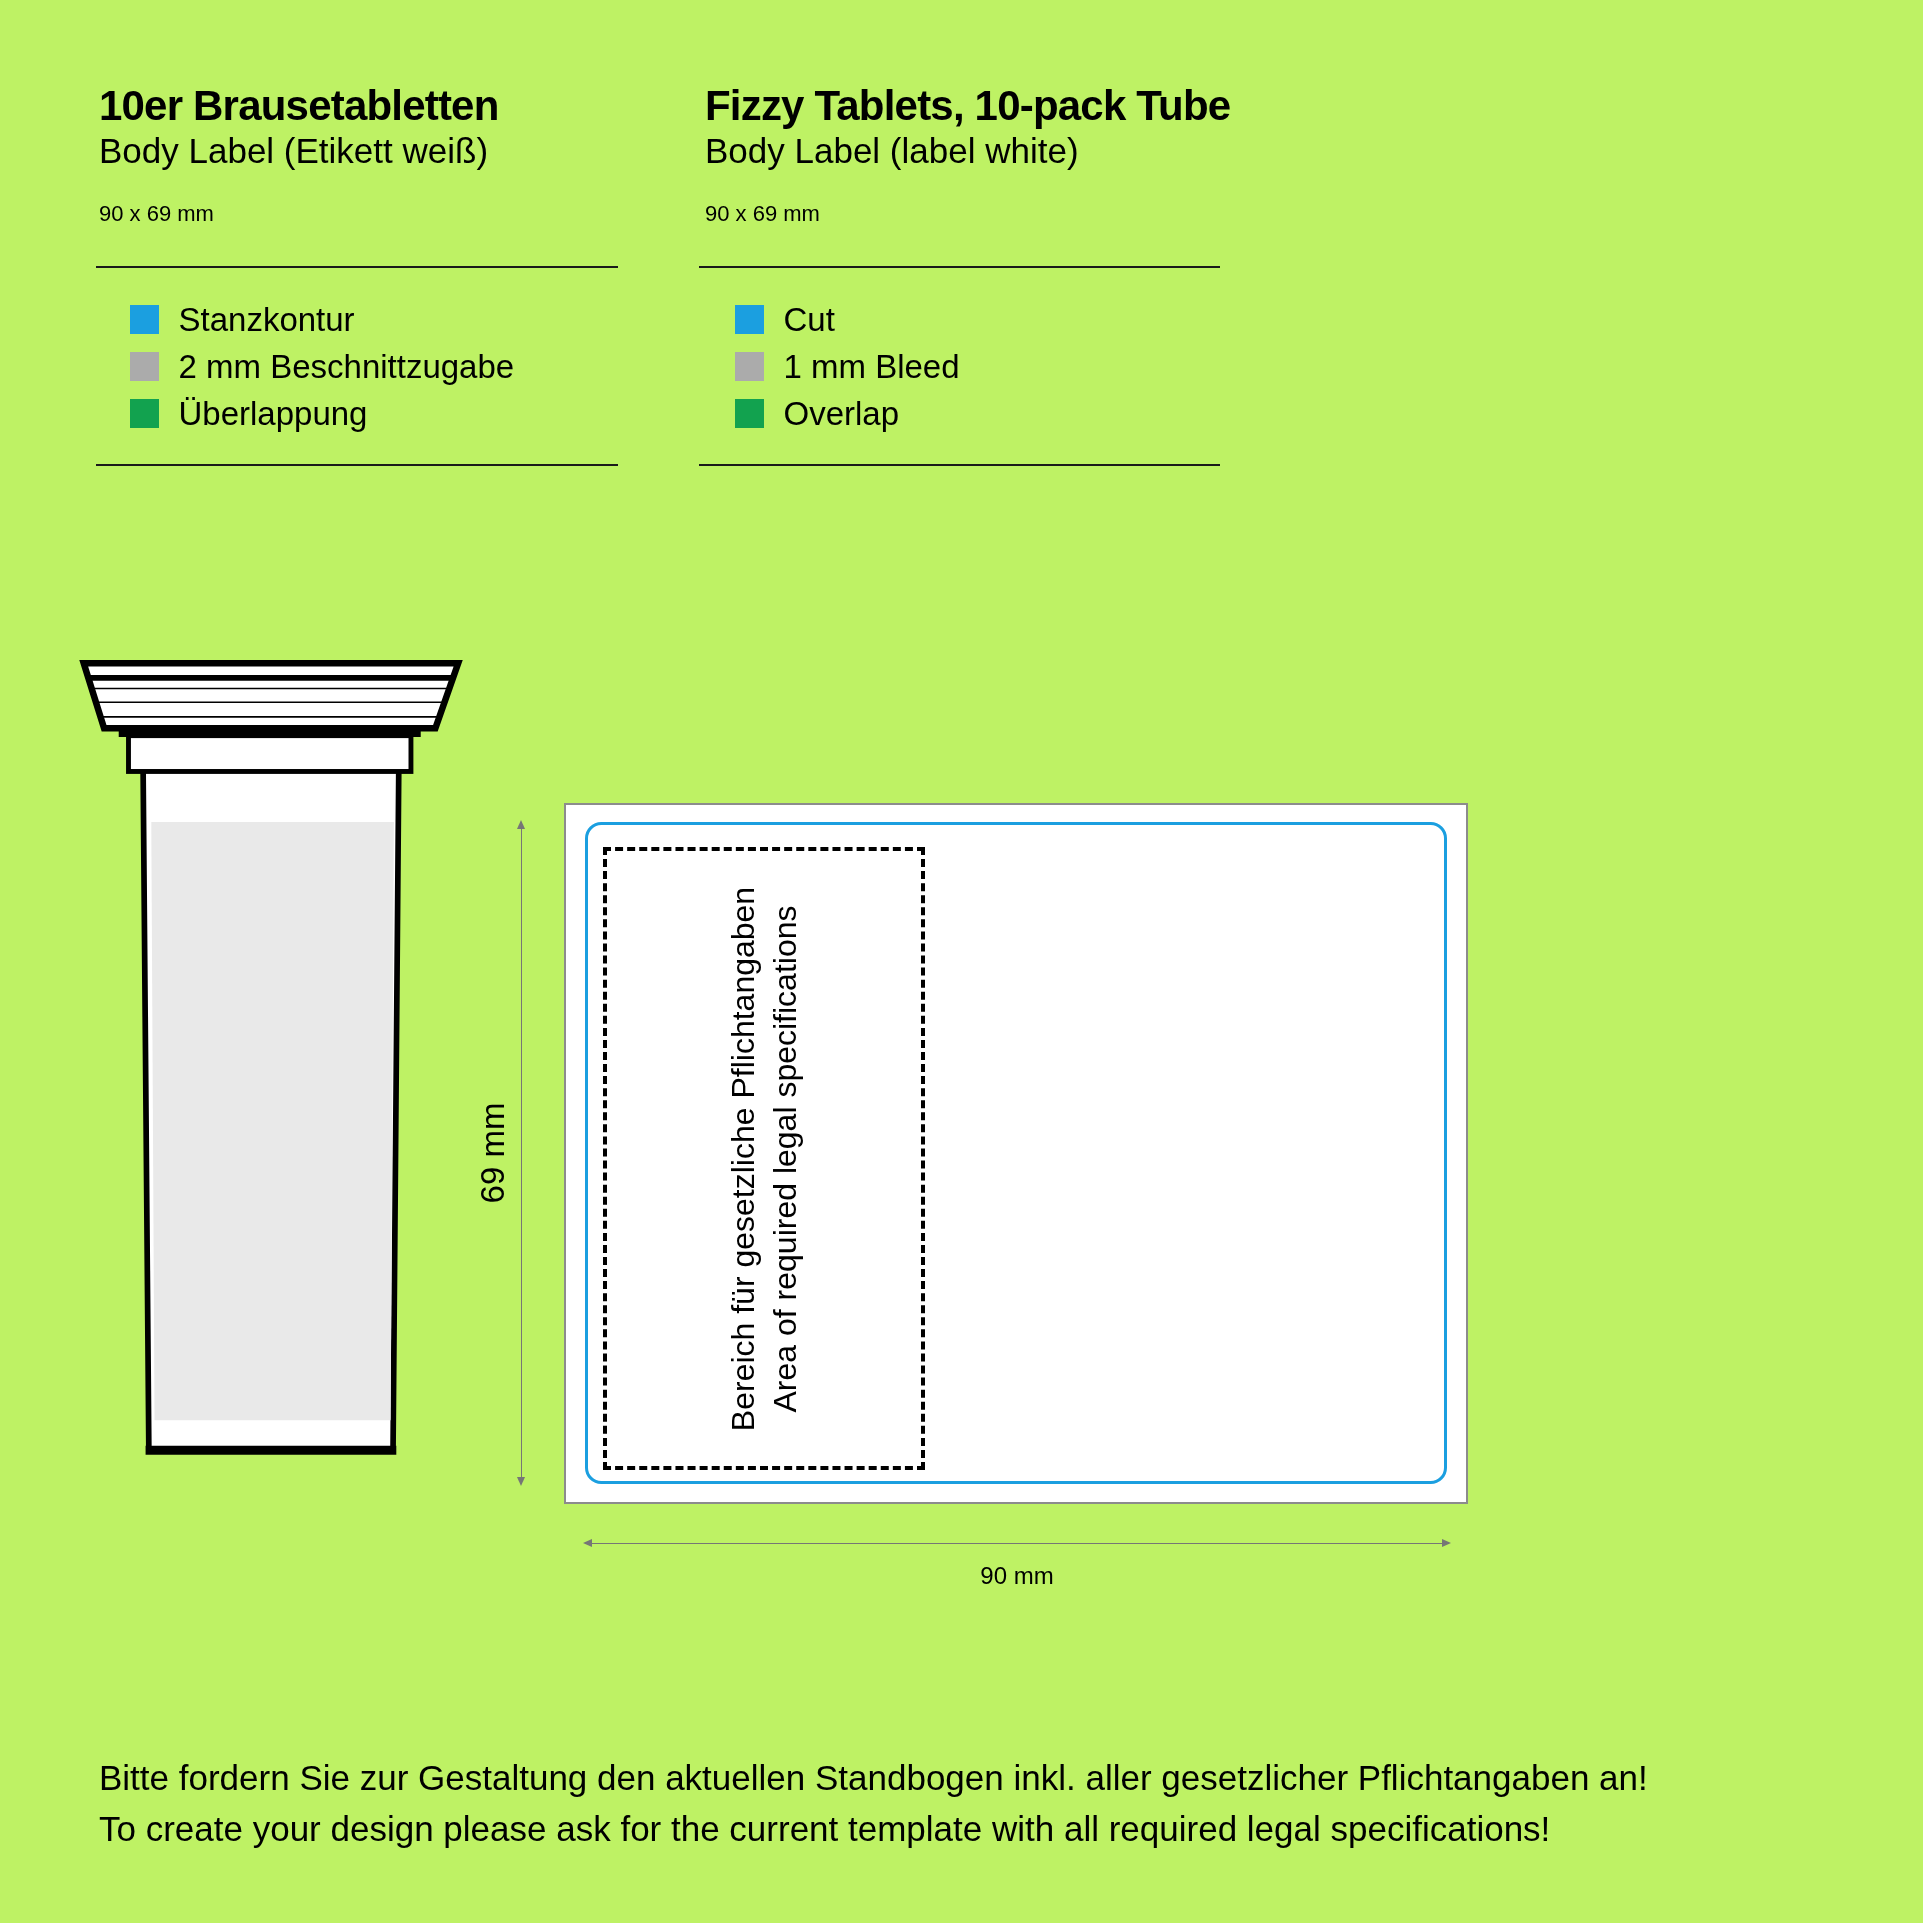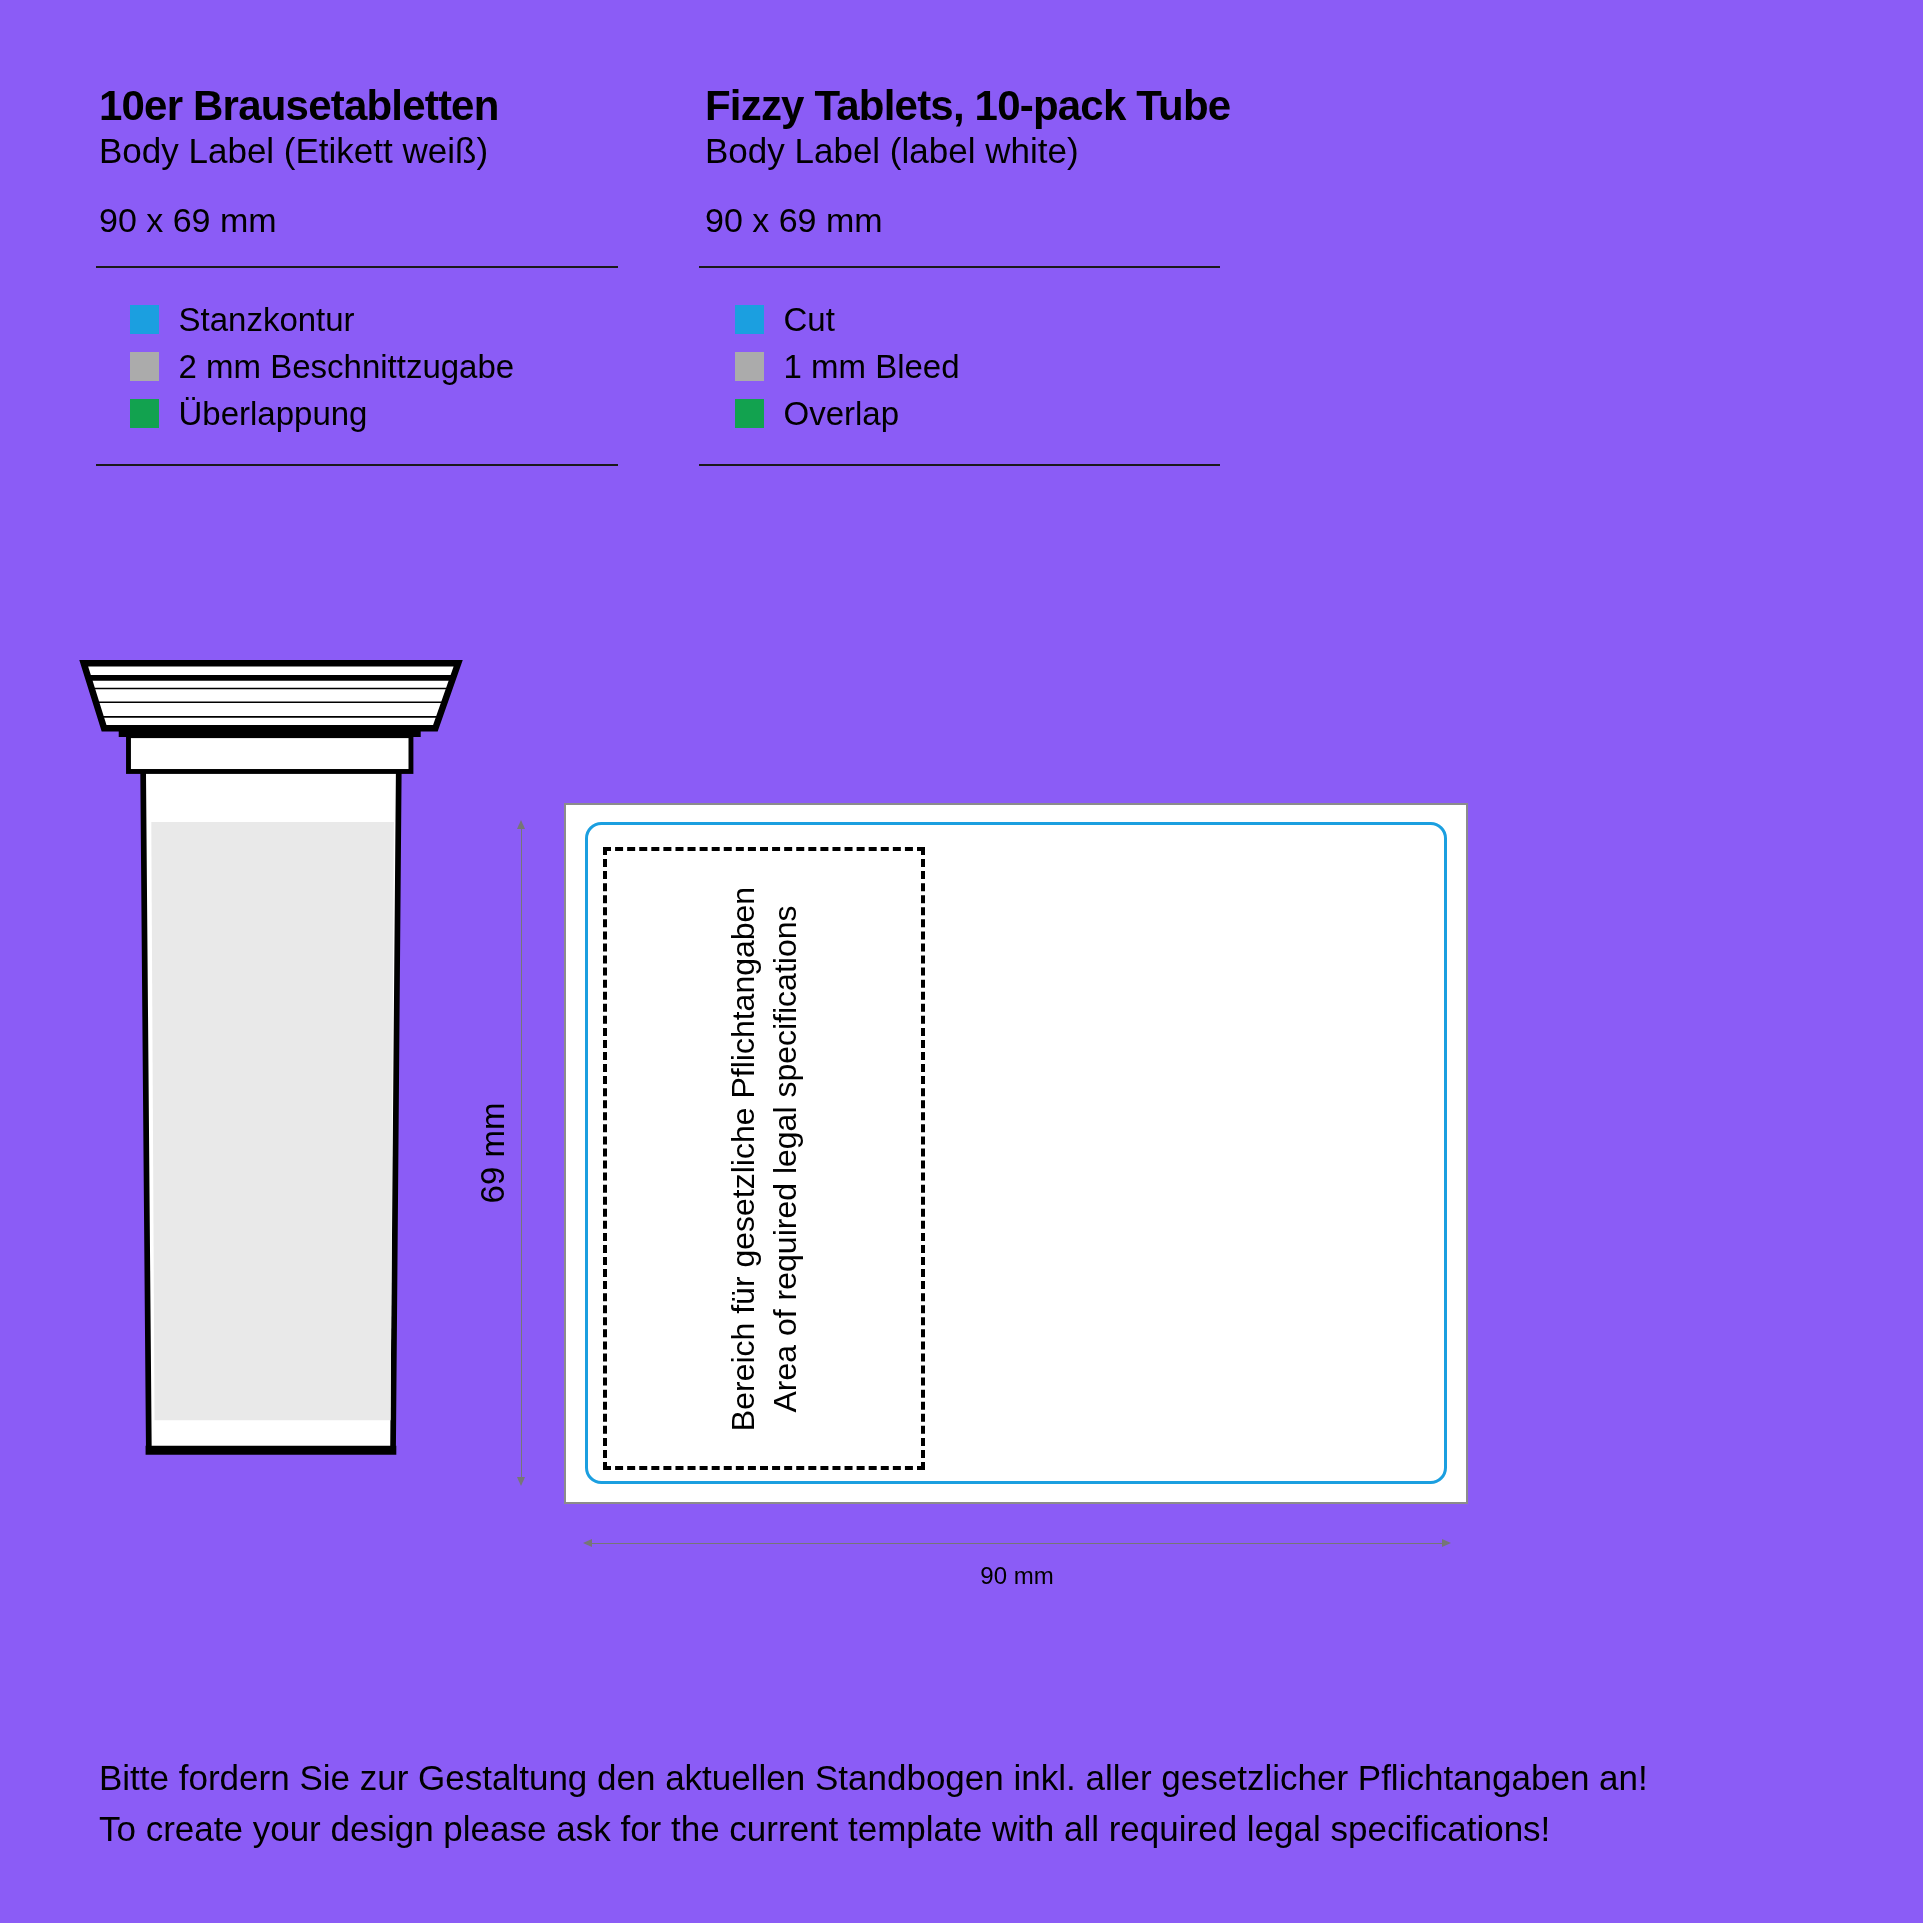--- a/index.html
+++ b/index.html
@@ -1,26 +1,26 @@
 <!DOCTYPE html>
 <html style="font-size:13px"><head>
 <meta charset="utf-8">
 <style>
   html,body{margin:0;padding:0;background:#fff;}
   .canvas{
-    position:relative;width:1923px;height:1923px;background:#8b5cf6;overflow:hidden;
+    position:relative;width:1923px;height:1923px;background:#bef264;overflow:hidden;
     font-family:"Liberation Sans",sans-serif;color:#000;
   }
   
   .hdr{position:absolute;top:81px;}
   .hdr-left{left:99px;}
   .hdr-right{left:705px;}
   .h-title{font-size:42px;line-height:49px;font-weight:600;letter-spacing:-0.8px;white-space:nowrap;}
   .h-sub{font-size:35px;line-height:42px;font-weight:400;white-space:nowrap;}
-  .h-size{font-size:34px;margin-top:29px;white-space:nowrap;}
+  .h-size{font-size:22px;margin-top:29px;white-space:nowrap;}
   
   .rule{position:absolute;height:0;border-top:2.4px solid #1a1a1a;}
   .rule-tl{left:96px;top:266px;width:522px;}
   .rule-tr{left:699px;top:266px;width:521px;}
   .rule-bl{left:96px;top:464px;width:522px;}
   .rule-br{left:699px;top:464px;width:521px;}
   
   .legend{position:absolute;top:305px;}
   .legend-left{left:98px;}
   .legend-right{left:703px;}

